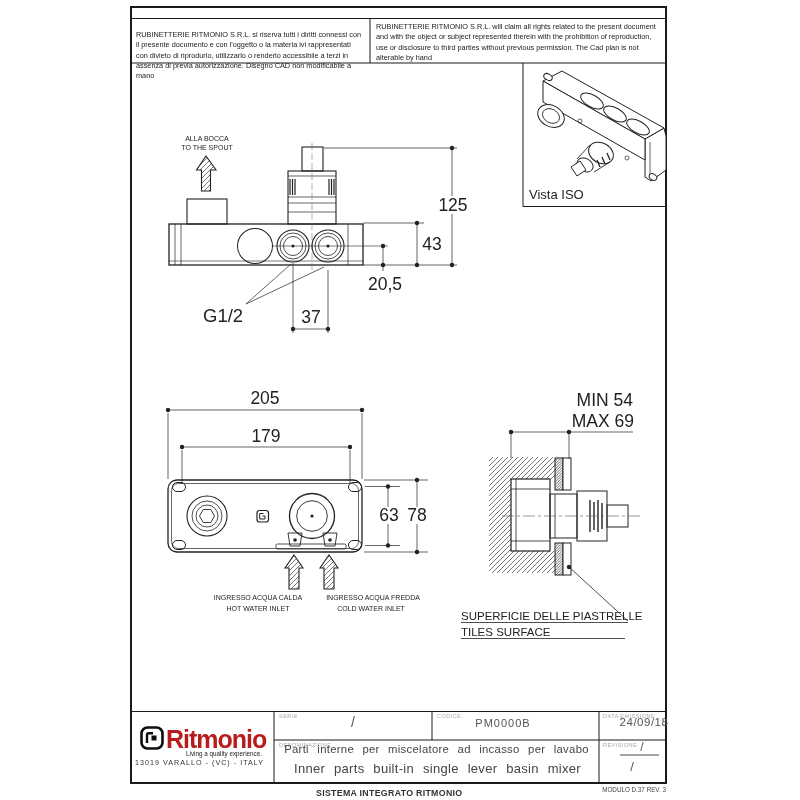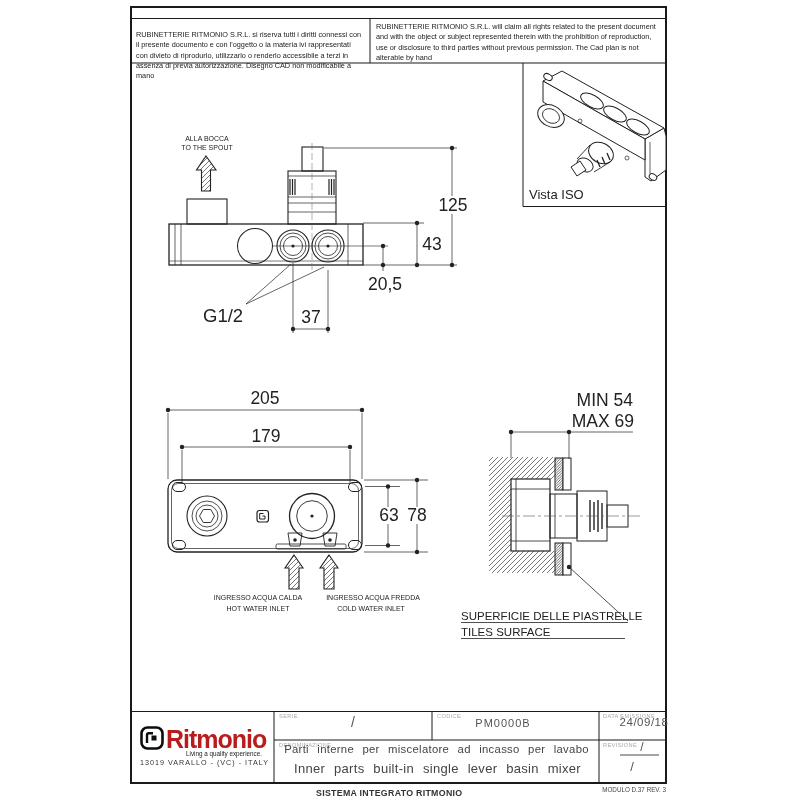--- a/index.html
+++ b/index.html
@@ -15,21 +15,21 @@
   .cell-val{color:#555;}
   .serie-val{left:274px;top:714px;width:158px;height:24px;text-align:center;font-size:14px;}
   .codice-val{left:432px;top:717px;width:142px;height:20px;text-align:center;font-size:11px;letter-spacing:1px;}
   .data-val{left:599px;top:716px;width:66px;height:20px;text-align:center;font-size:11.5px;letter-spacing:.5px;padding-left:12px;}
   .denom1{left:276px;top:743px;width:321px;text-align:center;font-size:11.3px;color:#444;word-spacing:5px;letter-spacing:.3px;}
   .denom2{left:276px;top:761px;width:323px;text-align:center;font-size:13px;color:#444;word-spacing:5px;letter-spacing:.3px;}
   .rev-top{left:630px;top:740px;width:24px;text-align:center;font-size:12px;color:#555;}
   .rev-bot{left:599px;top:759px;width:66px;text-align:center;font-size:13px;color:#555;}
   .brand{left:166px;top:725px;font-size:25px;font-weight:bold;letter-spacing:-1px;color:#b91c1c;}
   .tagline{left:165px;top:750px;width:97px;text-align:right;font-size:6.3px;color:#222;}
-  .address{left:135px;top:758px;width:134px;text-align:right;font-size:7.2px;letter-spacing:1px;color:#333;}
+  .address{left:135px;top:758px;width:134px;text-align:left;font-size:7.2px;letter-spacing:1px;color:#333;}
   .footer-c{left:316px;top:788px;width:200px;text-align:left;font-size:8.8px;font-weight:600;letter-spacing:.3px;color:#333;}
   .footer-r{left:558px;top:786px;width:108px;text-align:right;font-size:6.3px;color:#444;}
   svg text{font-family:"Liberation Sans","DejaVu Sans",sans-serif;fill:#222;}
   .dim{font-size:17.5px;}
   .sm{font-size:7px;}
   .md{font-size:11.5px;}
   .iso-lbl{font-size:13px;}
 </style>
 </head>
 <body>

